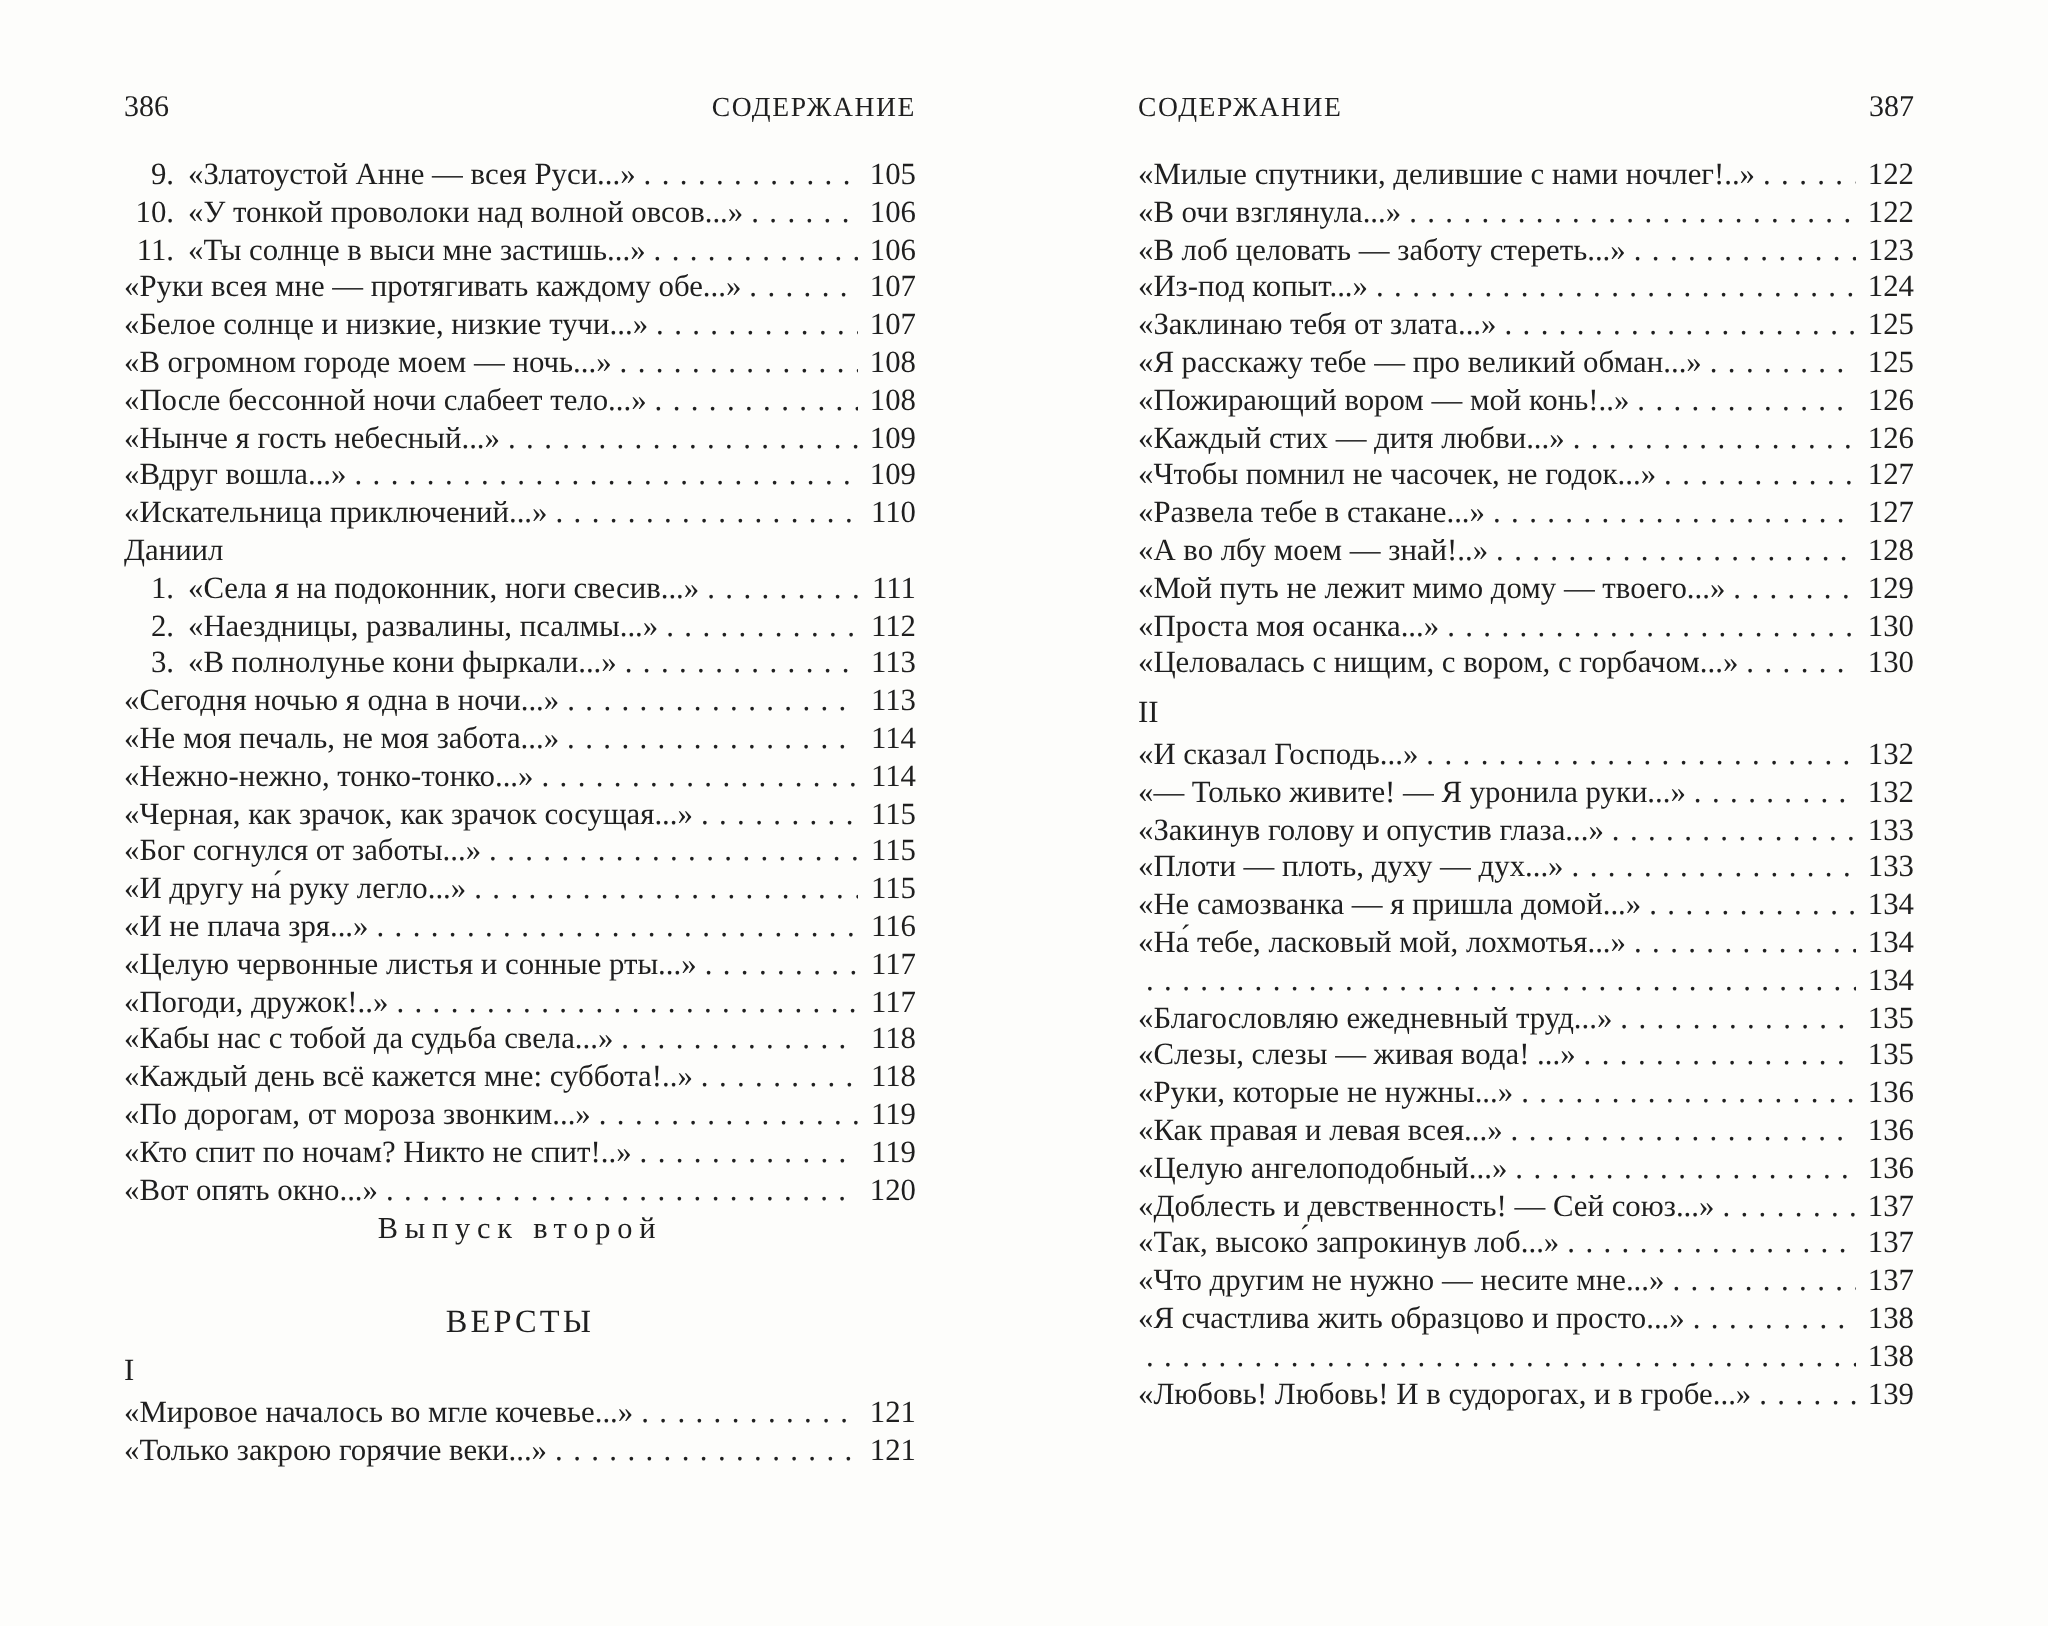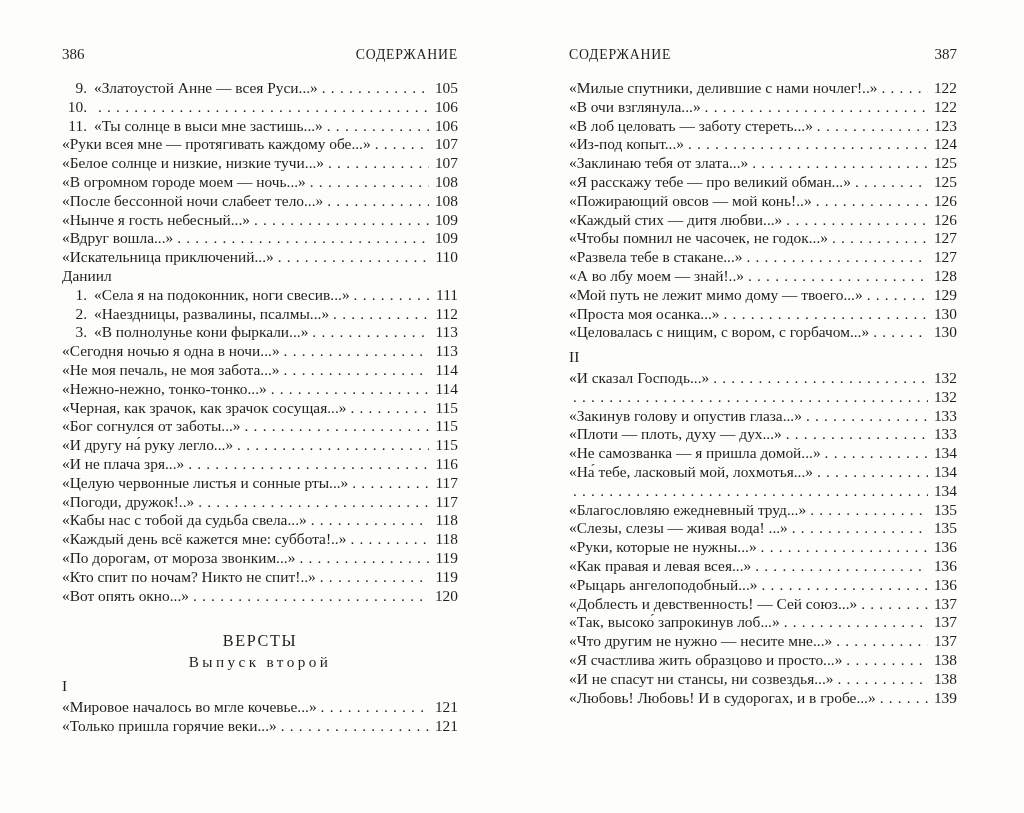--- a/index.html
+++ b/index.html
@@ -56,20 +56,21 @@
     </header>
     <div class="toc">
         <div class="line entry">
           <span class="num">9.</span>
           <span class="title">«Златоустой Анне — всея Руси...»</span>
           <span class="leader"></span>
           <span class="pageref">105</span>
         </div>
         <div class="line entry">
           <span class="num">10.</span>
+          <span class="title">«У тонкой проволоки над волной овсов...»</span>
           <span class="leader"></span>
           <span class="pageref">106</span>
         </div>
         <div class="line entry">
           <span class="num">11.</span>
           <span class="title">«Ты солнце в выси мне застишь...»</span>
           <span class="leader"></span>
           <span class="pageref">106</span>
         </div>
         <div class="line entry">
@@ -189,30 +190,30 @@
         <div class="line entry">
           <span class="title">«Кто спит по ночам? Никто не спит!..»</span>
           <span class="leader"></span>
           <span class="pageref">119</span>
         </div>
         <div class="line entry">
           <span class="title">«Вот опять окно...»</span>
           <span class="leader"></span>
           <span class="pageref">120</span>
         </div>
+        <div class="heading h2">Выпуск второй</div>
         <div class="heading h1">ВЕРСТЫ</div>
-        <div class="heading h2">Выпуск второй</div>
         <div class="line label secnum">I</div>
         <div class="line entry">
           <span class="title">«Мировое началось во мгле кочевье...»</span>
           <span class="leader"></span>
           <span class="pageref">121</span>
         </div>
         <div class="line entry">
-          <span class="title">«Только пришла горячие веки...»</span>
+          <span class="title">«Только закрою горячие веки...»</span>
           <span class="leader"></span>
           <span class="pageref">121</span>
         </div>
       </div>
   </section>
 
   <section class="page page-right">
     <header class="runhead">
       <span class="rh-title">СОДЕРЖАНИЕ</span>
       <span class="folio">387</span>
@@ -242,21 +243,21 @@
           <span class="title">«Заклинаю тебя от злата...»</span>
           <span class="leader"></span>
           <span class="pageref">125</span>
         </div>
         <div class="line entry">
           <span class="title">«Я расскажу тебе — про великий обман...»</span>
           <span class="leader"></span>
           <span class="pageref">125</span>
         </div>
         <div class="line entry">
-          <span class="title">«Пожирающий овсов — мой конь!..»</span>
+          <span class="title">«Пожирающий вором — мой конь!..»</span>
           <span class="leader"></span>
           <span class="pageref">126</span>
         </div>
         <div class="line entry">
           <span class="title">«Каждый стих — дитя любви...»</span>
           <span class="leader"></span>
           <span class="pageref">126</span>
         </div>
         <div class="line entry">
           <span class="title">«Чтобы помнил не часочек, не годок...»</span>
@@ -288,20 +289,21 @@
           <span class="leader"></span>
           <span class="pageref">130</span>
         </div>
         <div class="line label secnum">II</div>
         <div class="line entry">
           <span class="title">«И сказал Господь...»</span>
           <span class="leader"></span>
           <span class="pageref">132</span>
         </div>
         <div class="line entry">
+          <span class="title">«— Только живите! — Я уронила руки...»</span>
           <span class="leader"></span>
           <span class="pageref">132</span>
         </div>
         <div class="line entry">
           <span class="title">«Закинув голову и опустив глаза...»</span>
           <span class="leader"></span>
           <span class="pageref">133</span>
         </div>
         <div class="line entry">
           <span class="title">«Плоти — плоть, духу — дух...»</span>
@@ -336,21 +338,21 @@
           <span class="title">«Руки, которые не нужны...»</span>
           <span class="leader"></span>
           <span class="pageref">136</span>
         </div>
         <div class="line entry">
           <span class="title">«Как правая и левая всея...»</span>
           <span class="leader"></span>
           <span class="pageref">136</span>
         </div>
         <div class="line entry">
-          <span class="title">«Рыцарь ангелоподобный...»</span>
+          <span class="title">«Целую ангелоподобный...»</span>
           <span class="leader"></span>
           <span class="pageref">136</span>
         </div>
         <div class="line entry">
           <span class="title">«Доблесть и девственность! — Сей союз...»</span>
           <span class="leader"></span>
           <span class="pageref">137</span>
         </div>
         <div class="line entry">
           <span class="title">«Так, высоко́ запрокинув лоб...»</span>
@@ -361,21 +363,20 @@
           <span class="title">«Что другим не нужно — несите мне...»</span>
           <span class="leader"></span>
           <span class="pageref">137</span>
         </div>
         <div class="line entry">
           <span class="title">«Я счастлива жить образцово и просто...»</span>
           <span class="leader"></span>
           <span class="pageref">138</span>
         </div>
         <div class="line entry">
-          <span class="title">«И не спасут ни стансы, ни созвездья...»</span>
           <span class="leader"></span>
           <span class="pageref">138</span>
         </div>
         <div class="line entry">
           <span class="title">«Любовь! Любовь! И в судорогах, и в гробе...»</span>
           <span class="leader"></span>
           <span class="pageref">139</span>
         </div>
       </div>
   </section>

